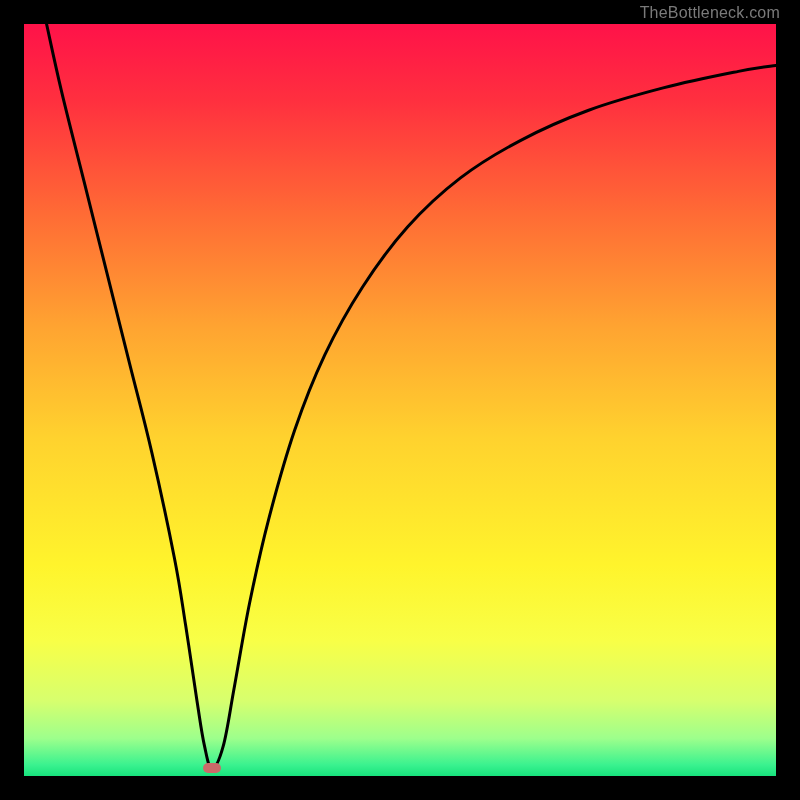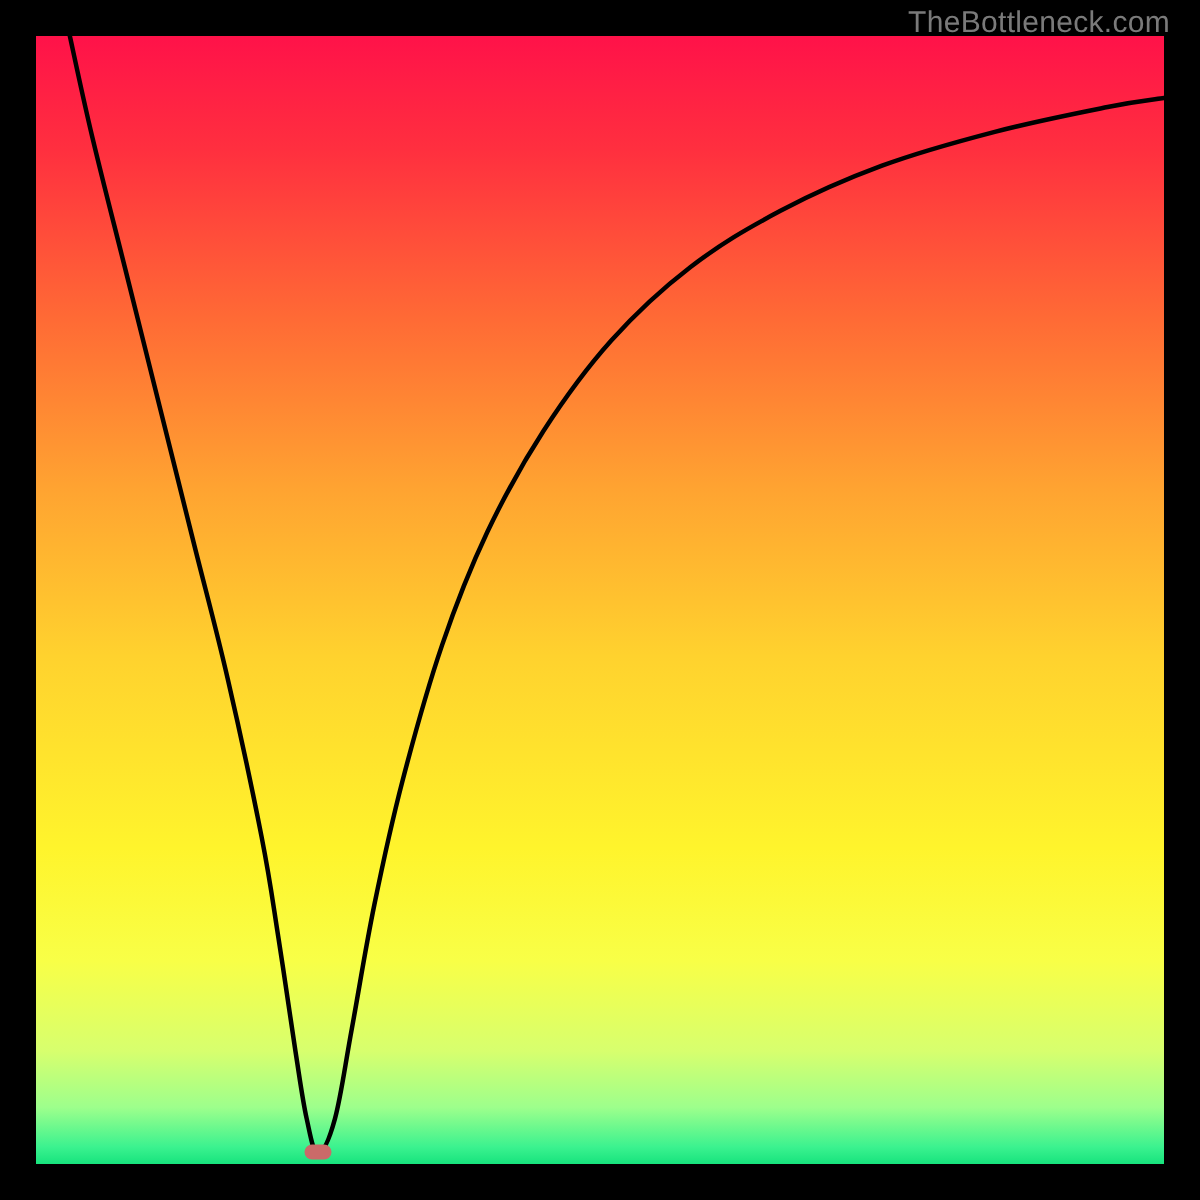--- a/index.html
+++ b/index.html
@@ -14,21 +14,21 @@
     position: relative;
     width: 800px;
     height: 800px;
     background: #000;
   }
   .watermark {
     position: absolute;
     top: 4px;
     right: 20px;
     font-family: Arial, Helvetica, sans-serif;
-    font-size: 20px;
+    font-size: 16px;
     color: #7a7a7a;
     letter-spacing: 0.2px;
     z-index: 10;
   }
   .plot {
     position: absolute;
     left: 24px;
     top: 24px;
     width: 752px;
     height: 752px;

